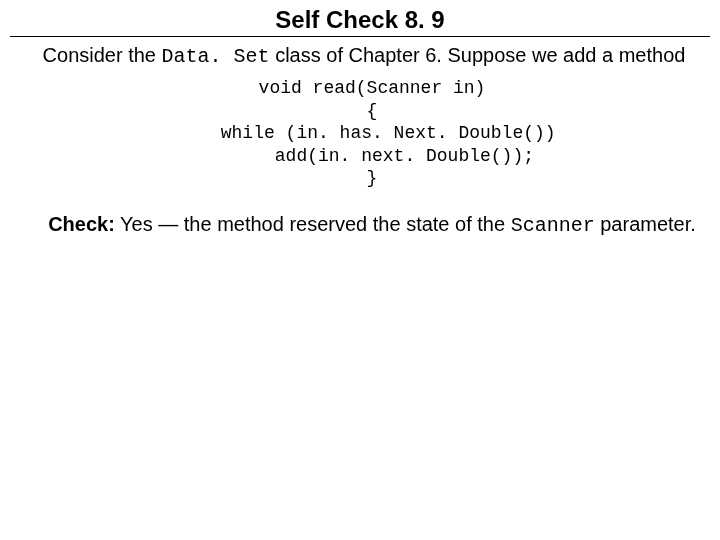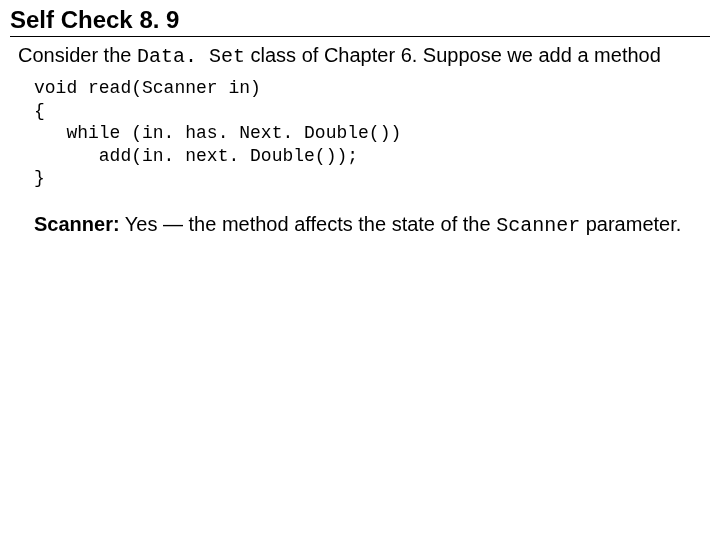--- a/index.html
+++ b/index.html
@@ -1,15 +1,15 @@
 <!DOCTYPE html>
 <html><head>
 <meta charset="utf-8">
 <style>
-  * { margin: 0; padding: 0; box-sizing: border-box; }
+  * { margin: 0; padding: 0; box-sizing: border-box; text-align: center; }
   body {
     width: 720px;
     height: 540px;
     background: #fff;
     font-family: Arial, Helvetica, sans-serif;
     color: #000;
     position: relative;
     overflow: hidden;
   }
   .slide {
@@ -74,18 +74,18 @@
   </p>
 
   <div class="code-block">void read(Scanner in)
 {
    while (in. has. Next. Double())
       add(in. next. Double());
 }</div>
 
 
   <p class="answer-block">
-    <span class="answer-label">Scanner:</span><span> Yes — the method affects the state of the </span><span class="mono">Scanner</span><span> parameter.</span>
+    <span class="answer-label">Check:</span><span> Yes — the method reserved the state of the </span><span class="mono">Scanner</span><span> parameter.</span>
   </p>
 </div>
 
 <div class="footer">
 </div>
 
 </body></html>

